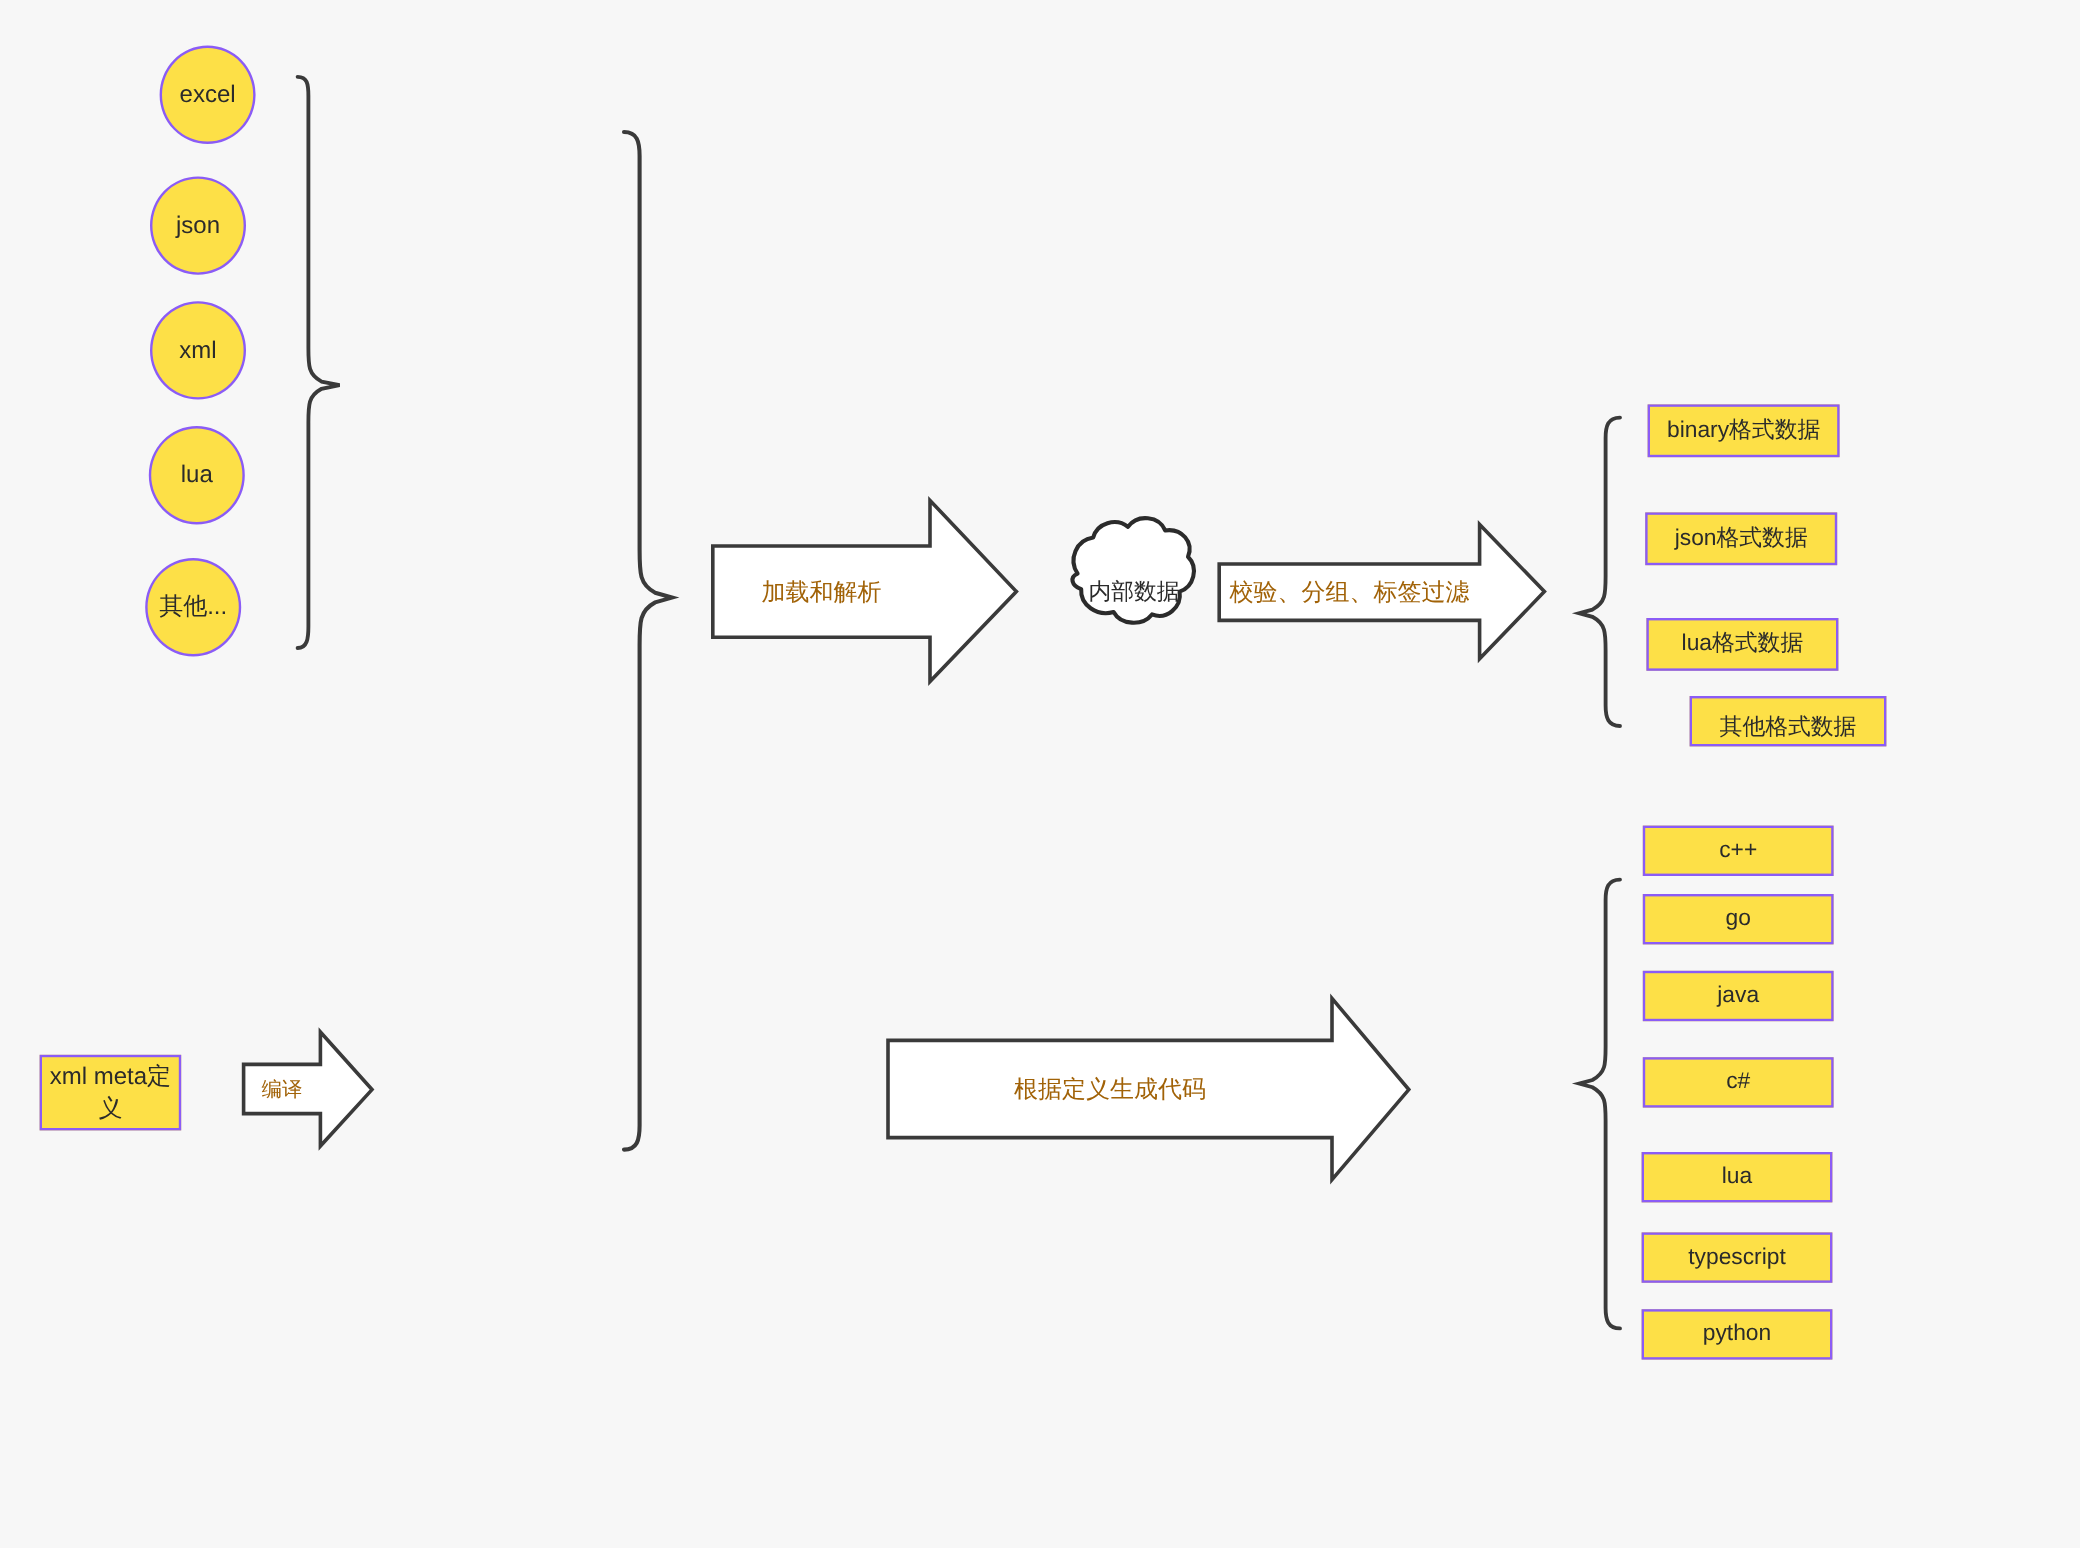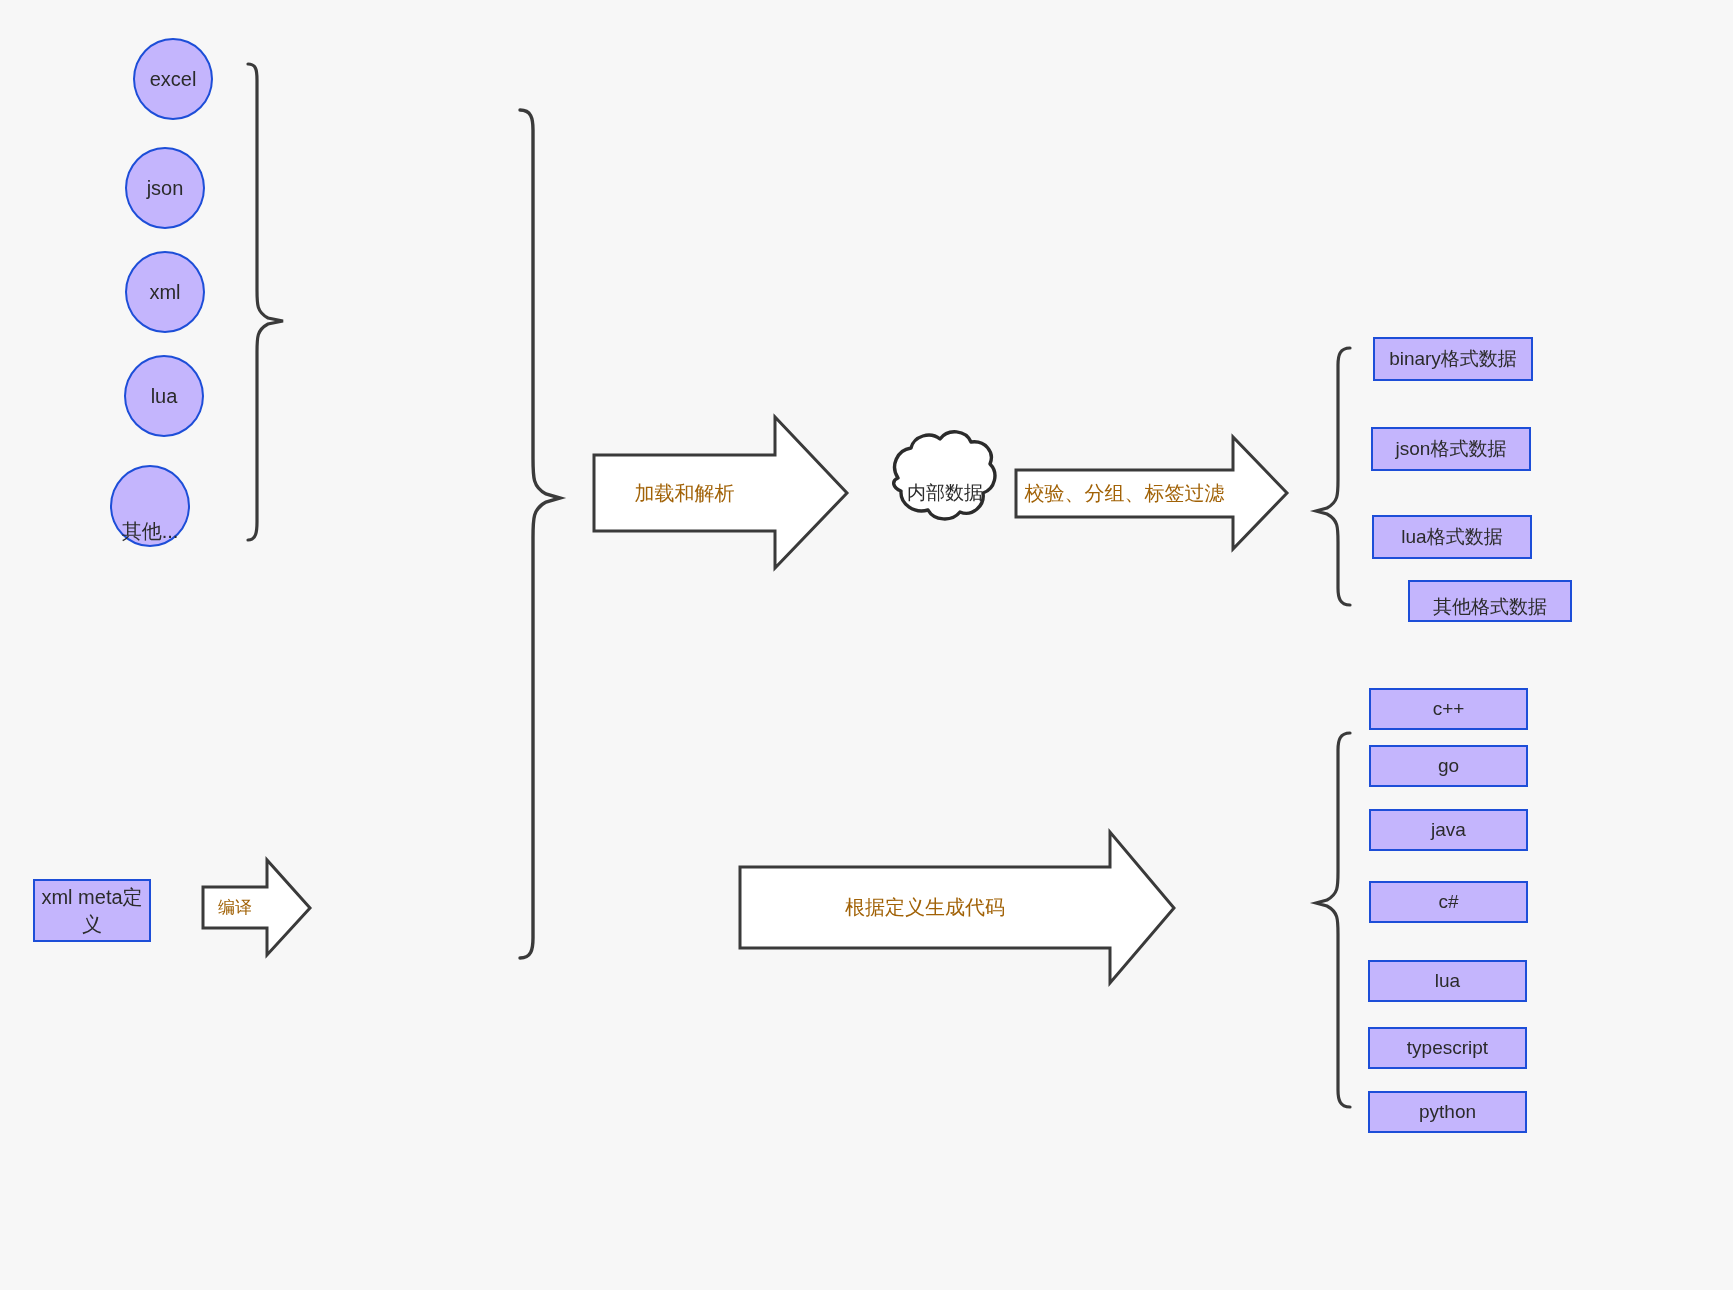--- a/index.html
+++ b/index.html
@@ -16,22 +16,22 @@
     overflow: hidden;
   }
   .node {
     position: absolute;
     box-sizing: border-box;
     display: flex;
     align-items: center;
     justify-content: center;
     text-align: center;
     color: #2b2b2b;
-    background: #c4b5fd;
-    border: 2px solid #1d4ed8;
+    background: #fde047;
+    border: 2px solid #8b5cf6;
     line-height: 1.35;
   }
   .circle {
     border-radius: 50%;
     font-size: 20px;
   }
   .rect {
     font-size: 20px;
   }
   .rect-round {
@@ -82,21 +82,21 @@
   </div>
   <div class="node circle" style="left:125px; top:147px; width:80px; height:82px;">
     <span>json</span>
   </div>
   <div class="node circle" style="left:125px; top:251px; width:80px; height:82px;">
     <span>xml</span>
   </div>
   <div class="node circle" style="left:124px; top:355px; width:80px; height:82px;">
     <span>lua</span>
   </div>
-  <div class="node circle" style="left:110px; top:465px; width:80px; height:82px;align-items:flex-end;">
+  <div class="node circle" style="left:121px; top:465px; width:80px; height:82px;">
     <span>其他...</span>
   </div>
 
 
   <div class="node rect" style="left:33px; top:879px; width:118px; height:63px; padding:0 6px;">
     <span>xml meta定义</span>
   </div>
 
 
   <div class="node out-box" style="left:1373px; top:337px; width:160px; height:44px;">

